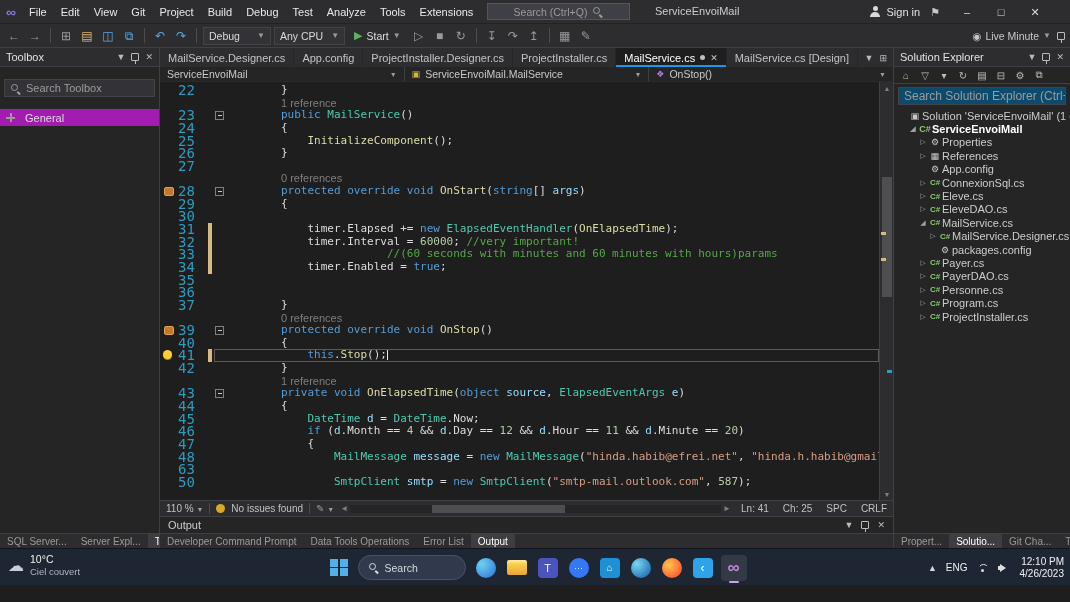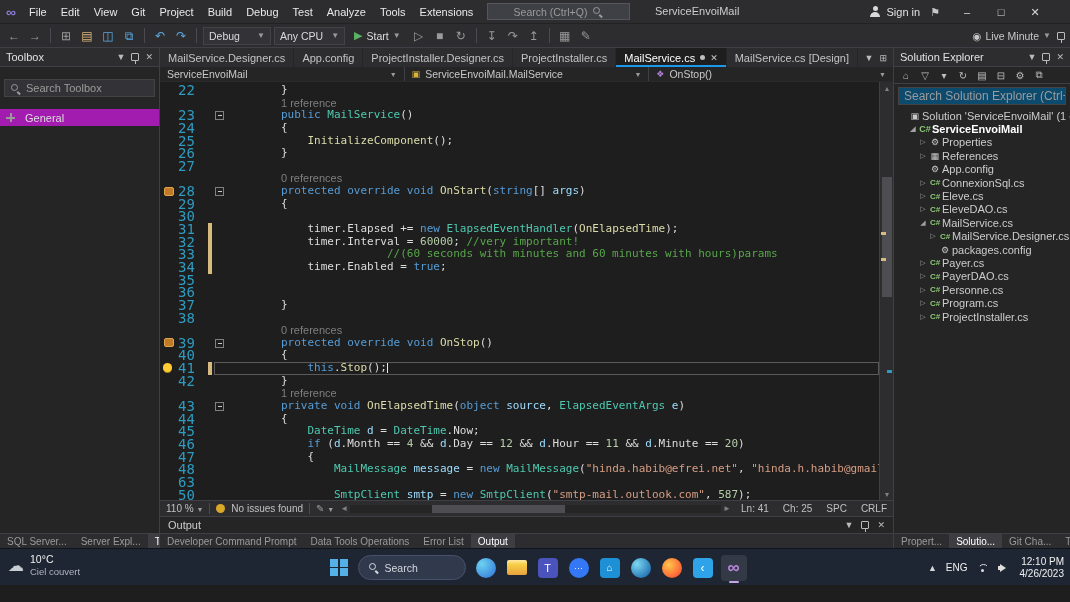--- a/index.html
+++ b/index.html
@@ -352,21 +352,20 @@
             <div class="crow"><span class="gut"><span class="gmark"></span></span><span class="lnum">28</span><span class="chbar"></span><span class="lbody"><span class="fold"></span><span class="ltext"><span class="tk-pl">        </span><span class="tk-kw">protected</span><span class="tk-pl"> </span><span class="tk-kw">override</span><span class="tk-pl"> </span><span class="tk-kw">void</span><span class="tk-pl"> </span><span class="tk-me">OnStart</span><span class="tk-pl">(</span><span class="tk-kw">string</span><span class="tk-pl">[] </span><span class="tk-va">args</span><span class="tk-pl">)</span></span></span></div>
             <div class="crow"><span class="gut"></span><span class="lnum">29</span><span class="chbar"></span><span class="lbody"><span class="ltext"><span class="tk-pl">        {</span></span></span></div>
             <div class="crow"><span class="gut"></span><span class="lnum">30</span><span class="chbar"></span><span class="lbody"><span class="ltext"></span></span></div>
             <div class="crow"><span class="gut"></span><span class="lnum">31</span><span class="chbar on"></span><span class="lbody"><span class="ltext"><span class="tk-pl">            timer.Elapsed += </span><span class="tk-kw">new</span><span class="tk-pl"> </span><span class="tk-ty">ElapsedEventHandler</span><span class="tk-pl">(</span><span class="tk-me">OnElapsedTime</span><span class="tk-pl">);</span></span></span></div>
             <div class="crow"><span class="gut"></span><span class="lnum">32</span><span class="chbar on"></span><span class="lbody"><span class="ltext"><span class="tk-pl">            timer.Interval = </span><span class="tk-nu">60000</span><span class="tk-pl">; </span><span class="tk-co">//very important!</span></span></span></div>
             <div class="crow"><span class="gut"></span><span class="lnum">33</span><span class="chbar on"></span><span class="lbody"><span class="ltext"><span class="tk-pl">                        </span><span class="tk-co">//(60 seconds with minutes and 60 minutes with hours)params</span></span></span></div>
             <div class="crow"><span class="gut"></span><span class="lnum">34</span><span class="chbar on"></span><span class="lbody"><span class="ltext"><span class="tk-pl">            timer.Enabled = </span><span class="tk-kw">true</span><span class="tk-pl">;</span></span></span></div>
             <div class="crow"><span class="gut"></span><span class="lnum">35</span><span class="chbar"></span><span class="lbody"><span class="ltext"></span></span></div>
             <div class="crow"><span class="gut"></span><span class="lnum">36</span><span class="chbar"></span><span class="lbody"><span class="ltext"></span></span></div>
             <div class="crow"><span class="gut"></span><span class="lnum">37</span><span class="chbar"></span><span class="lbody"><span class="ltext"><span class="tk-pl">        }</span></span></span></div>
-            <div class="crow"><span class="gut"></span><span class="lnum">38</span><span class="chbar"></span><span class="lbody"><span class="ltext"></span></span></div>
             <div class="crow lens"><span class="gut"></span><span class="lnum"></span><span class="chbar"></span><span class="lbody"><span class="ltext">0 references</span></span></div>
             <div class="crow"><span class="gut"><span class="gmark"></span></span><span class="lnum">39</span><span class="chbar"></span><span class="lbody"><span class="fold"></span><span class="ltext"><span class="tk-pl">        </span><span class="tk-kw">protected</span><span class="tk-pl"> </span><span class="tk-kw">override</span><span class="tk-pl"> </span><span class="tk-kw">void</span><span class="tk-pl"> </span><span class="tk-me">OnStop</span><span class="tk-pl">()</span></span></span></div>
             <div class="crow"><span class="gut"></span><span class="lnum">40</span><span class="chbar"></span><span class="lbody"><span class="ltext"><span class="tk-pl">        {</span></span></span></div>
             <div class="crow cur"><span class="gut"><span class="bulb"></span></span><span class="lnum">41</span><span class="chbar on"></span><span class="lbody"><span class="ltext"><span class="tk-pl">            </span><span class="tk-kw">this</span><span class="tk-pl">.</span><span class="tk-me">Stop</span><span class="tk-pl">();</span></span><span class="caret"></span></span></div>
             <div class="crow"><span class="gut"></span><span class="lnum">42</span><span class="chbar"></span><span class="lbody"><span class="ltext"><span class="tk-pl">        }</span></span></span></div>
             <div class="crow lens"><span class="gut"></span><span class="lnum"></span><span class="chbar"></span><span class="lbody"><span class="ltext">1 reference</span></span></div>
             <div class="crow"><span class="gut"></span><span class="lnum">43</span><span class="chbar"></span><span class="lbody"><span class="fold"></span><span class="ltext"><span class="tk-pl">        </span><span class="tk-kw">private</span><span class="tk-pl"> </span><span class="tk-kw">void</span><span class="tk-pl"> </span><span class="tk-me">OnElapsedTime</span><span class="tk-pl">(</span><span class="tk-kw">object</span><span class="tk-pl"> </span><span class="tk-va">source</span><span class="tk-pl">, </span><span class="tk-ty">ElapsedEventArgs</span><span class="tk-pl"> </span><span class="tk-va">e</span><span class="tk-pl">)</span></span></span></div>
             <div class="crow"><span class="gut"></span><span class="lnum">44</span><span class="chbar"></span><span class="lbody"><span class="ltext"><span class="tk-pl">        {</span></span></span></div>
             <div class="crow"><span class="gut"></span><span class="lnum">45</span><span class="chbar"></span><span class="lbody"><span class="ltext"><span class="tk-pl">            </span><span class="tk-ty">DateTime</span><span class="tk-pl"> </span><span class="tk-va">d</span><span class="tk-pl"> = </span><span class="tk-ty">DateTime</span><span class="tk-pl">.Now;</span></span></span></div>
             <div class="crow"><span class="gut"></span><span class="lnum">46</span><span class="chbar"></span><span class="lbody"><span class="ltext"><span class="tk-pl">            </span><span class="tk-kw">if</span><span class="tk-pl"> (</span><span class="tk-va">d</span><span class="tk-pl">.Month == </span><span class="tk-nu">4</span><span class="tk-pl"> &amp;&amp; </span><span class="tk-va">d</span><span class="tk-pl">.Day == </span><span class="tk-nu">12</span><span class="tk-pl"> &amp;&amp; </span><span class="tk-va">d</span><span class="tk-pl">.Hour == </span><span class="tk-nu">11</span><span class="tk-pl"> &amp;&amp; </span><span class="tk-va">d</span><span class="tk-pl">.Minute == </span><span class="tk-nu">20</span><span class="tk-pl">)</span></span></span></div>

